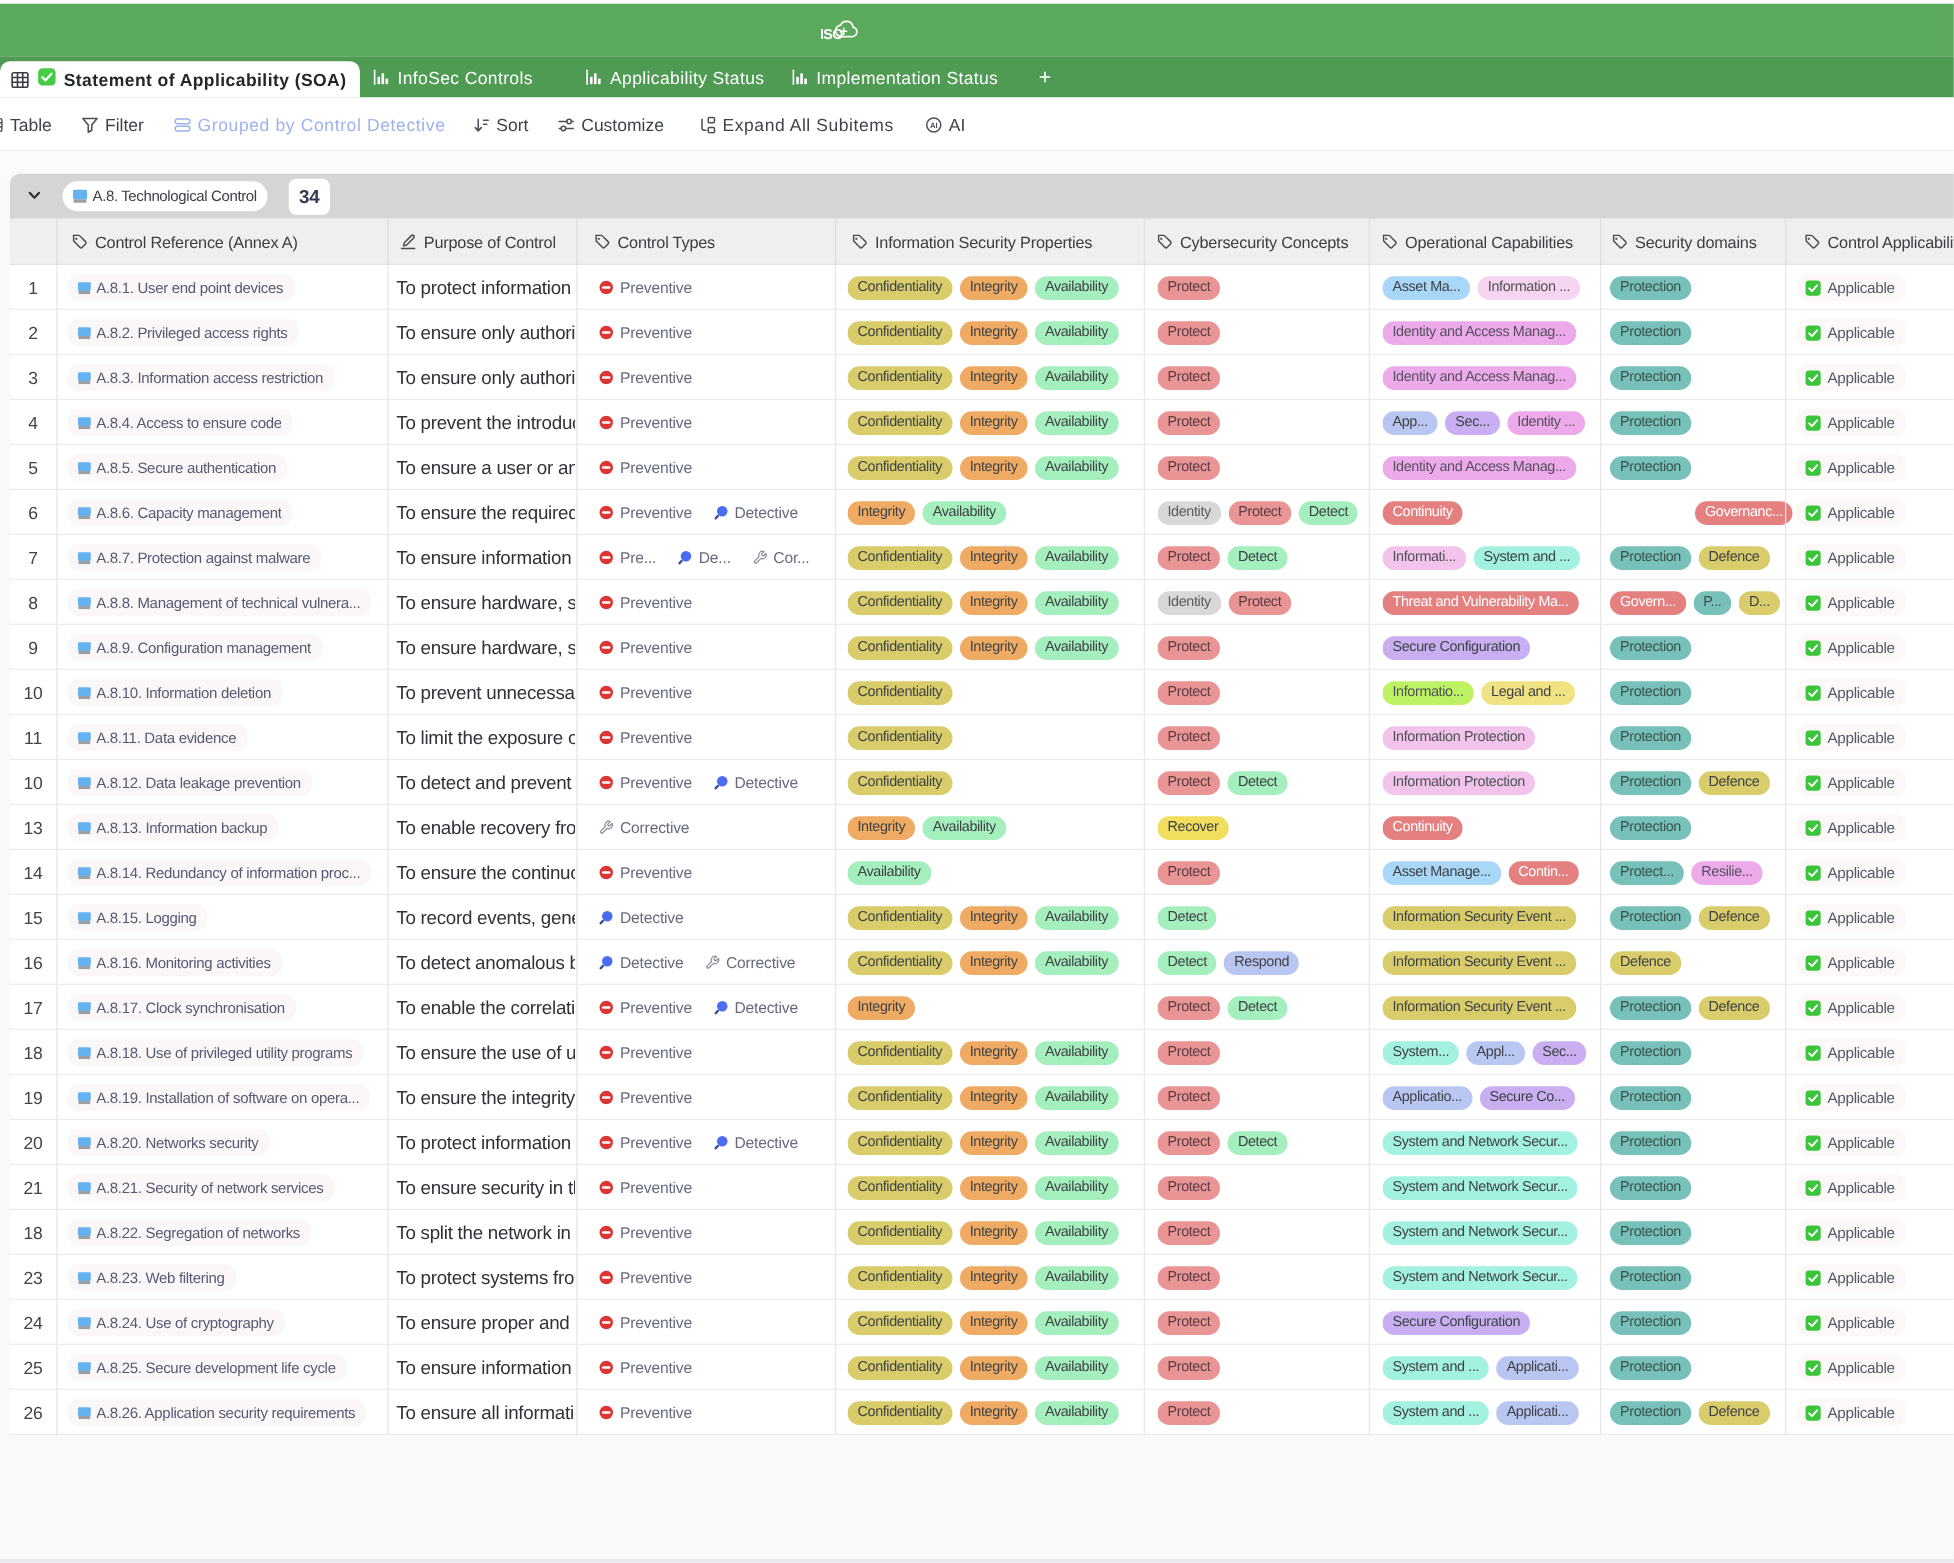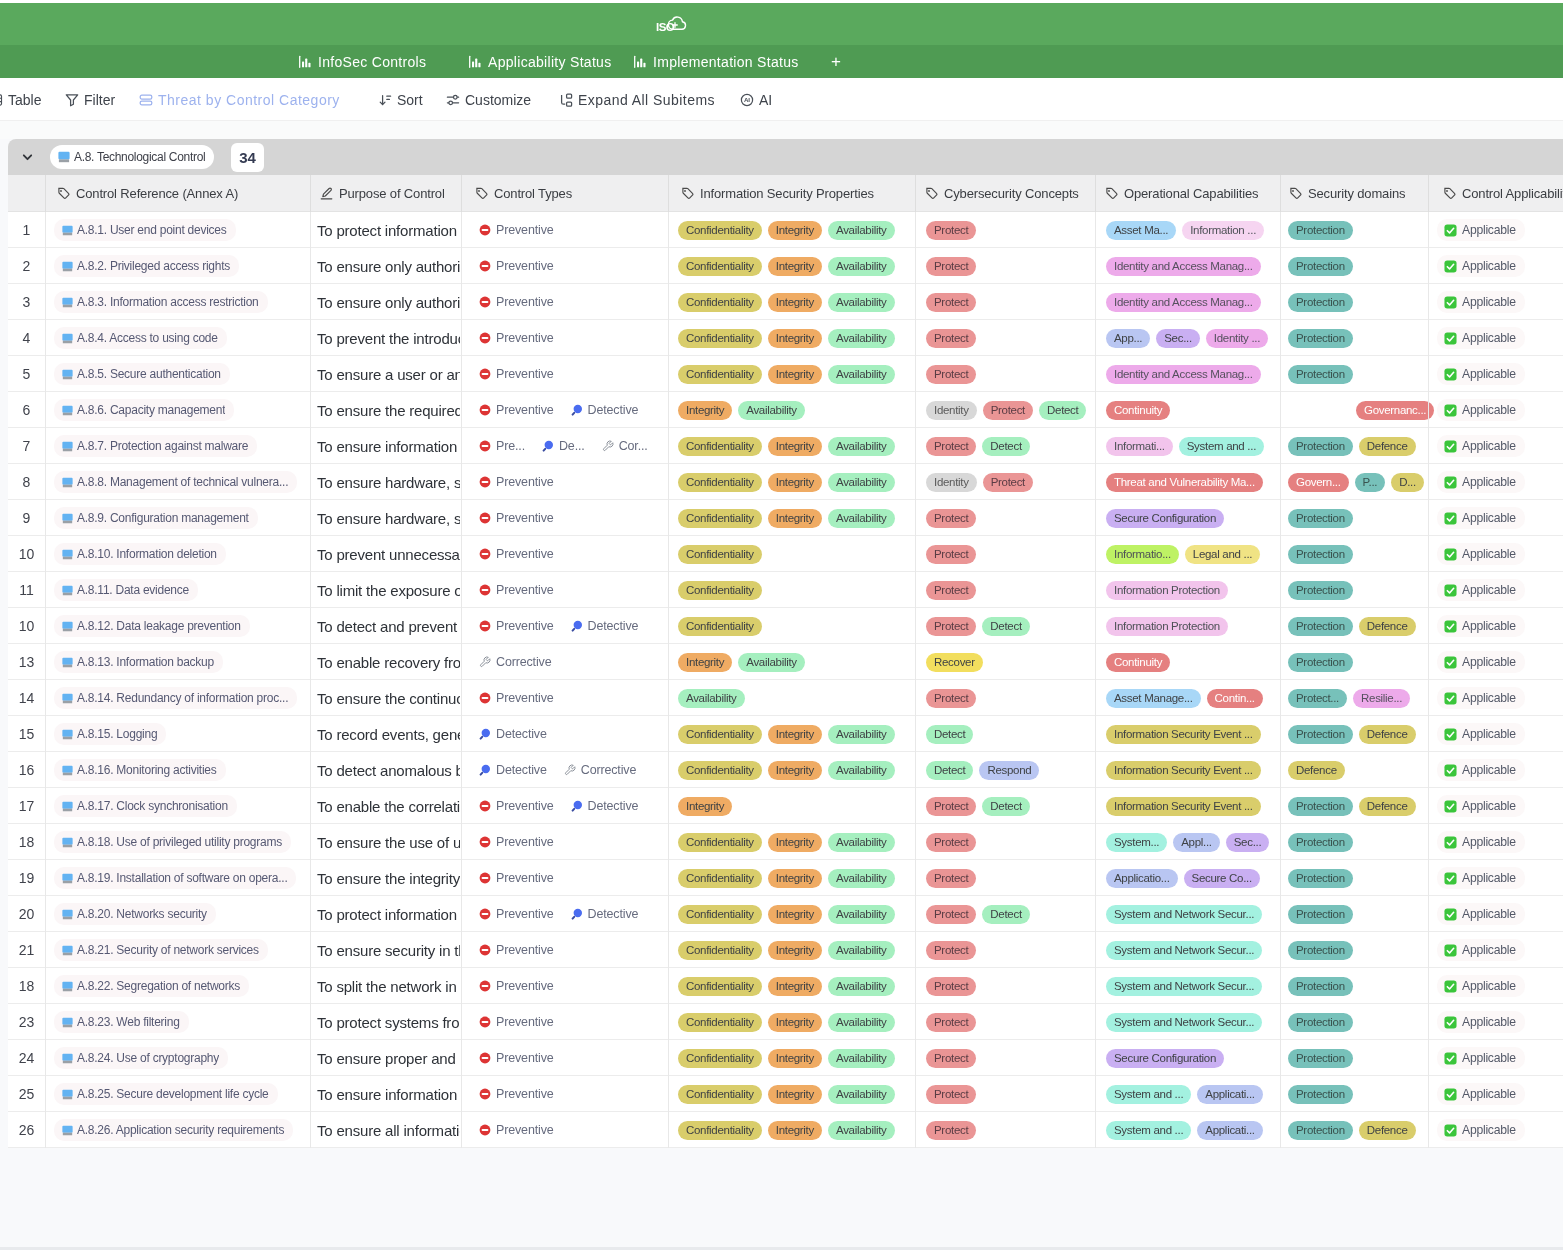--- a/index.html
+++ b/index.html
@@ -47,20 +47,31 @@
 <div id="topbar">
     <div style="position:absolute;left:656px;top:12px;display:flex;align-items:center">
       <span style="color:#fff;font-size:11.5px;font-weight:bold;letter-spacing:-0.5px;margin-top:3px;position:relative;z-index:2">ISO</span>
       <span style="margin-left:-6px"><svg width="20" height="17" viewBox="0 0 20 17" style="flex:none">
           <path d="M5.4 14.2 H13.2 A3.8 3.8 0 0 0 14.4 6.7 A5.2 5.2 0 0 0 4.5 5.1 A4.2 4.2 0 0 0 5.4 14.2 Z" fill="none" stroke="#fff" stroke-width="1.4" stroke-linejoin="round"></path>
           <path d="M4.7 10 H9.3 M7 7.7 V12.3" stroke="#fff" stroke-width="1.3" stroke-linecap="round"></path>
         </svg></span>
     </div>
   </div>
 <div id="tabbar">
+<div class="tab-act">
+      <svg width="16" height="16" viewBox="0 0 16 16" style="flex:none">
+        <rect x="1.7" y="2.2" width="12.6" height="11.6" rx="1.4" fill="none" stroke="#3a3f45" stroke-width="1.3"></rect>
+        <path d="M1.7 6 H14.3 M1.7 9.8 H14.3 M6 2.2 V13.8 M10.2 2.2 V13.8" stroke="#3a3f45" stroke-width="1.3" fill="none"></path>
+      </svg>
+      <span style="margin-left:6px"><svg width="15" height="15" viewBox="0 0 14 14" style="flex:none">
+          <rect x="0.5" y="0.5" width="13" height="13" rx="3.2" fill="#44cd44"></rect>
+          <path d="M3.6 7.2 L6 9.6 L10.4 4.6" fill="none" stroke="#fff" stroke-width="1.7" stroke-linecap="round" stroke-linejoin="round"></path>
+        </svg></span>
+      <span style="margin-left:6px;font-size:14px;font-weight:600;color:#23262b;letter-spacing:0.35px">Statement of Applicability (SOA)</span>
+    </div>
 <div class="tab" style="left:298px">
       <svg width="14" height="14" viewBox="0 0 14 14" style="flex:none">
         <path d="M1.7 1.3 V12.3" fill="none" stroke="#fff" stroke-width="1.3" stroke-linecap="round"></path>
         <rect x="4" y="6.4" width="2.1" height="5.9" rx="0.6" fill="#fff"></rect>
         <rect x="7.2" y="3.6" width="2.1" height="8.7" rx="0.6" fill="#fff"></rect>
         <rect x="10.4" y="7.8" width="2.1" height="4.5" rx="0.6" fill="#fff"></rect>
       </svg>
       <span>InfoSec Controls</span>
     </div>
 <div class="tab" style="left:468px">
@@ -95,21 +106,21 @@
       <svg width="14" height="14" viewBox="0 0 14 14" style="flex:none">
         <path d="M1.3 1.8 H12.7 L8.4 7 V11.2 L5.6 12.8 V7 Z" fill="none" stroke="#4a5058" stroke-width="1.25" stroke-linejoin="round"></path>
       </svg>
       <span>Filter</span>
     </div>
 <div class="tool" style="left:139px;color:#9db2ee;letter-spacing:0.5px">
       <svg width="14" height="14" viewBox="0 0 14 14" style="flex:none">
         <rect x="1.2" y="2.2" width="11.6" height="3.8" rx="1.6" fill="none" stroke="#9db2ee" stroke-width="1.25"></rect>
         <rect x="1.2" y="8" width="11.6" height="3.8" rx="1.6" fill="none" stroke="#9db2ee" stroke-width="1.25"></rect>
       </svg>
-      <span>Threat by Control Category</span>
+      <span>Grouped by Control Detective</span>
     </div>
 <div class="tool" style="left:378px">
       <svg width="14" height="14" viewBox="0 0 14 14" style="flex:none">
         <path d="M4.6 2.5 V11.7 M4.6 11.7 L2.2 9.1 M4.6 11.7 L7 9.1" fill="none" stroke="#4a5058" stroke-width="1.25" stroke-linecap="round" stroke-linejoin="round"></path>
         <path d="M8.8 3.2 H12.6 M8.8 6.4 H11.4" stroke="#4a5058" stroke-width="1.25" stroke-linecap="round"></path>
       </svg>
       <span>Sort</span>
     </div>
 <div class="tool" style="left:446px">
       <svg width="14" height="14" viewBox="0 0 14 14" style="flex:none">
@@ -365,21 +376,21 @@
 <div class="vline" style="left:1272px;height:36px"></div>
 <div class="vline" style="left:1420px;height:36px"></div>
 </div>
 <div class="row" style="top:108px">
 <div class="num">4</div>
 <div class="refchip">
         <svg width="11" height="11" viewBox="0 0 12 12" style="flex:none">
           <rect x="0.4" y="0.8" width="11.2" height="7.6" rx="1.1" fill="#63b3f2"></rect>
           <rect x="0.9" y="8.4" width="10.2" height="2.8" fill="#9aa0a6"></rect>
         </svg>
-        <span>A.8.4. Access to using code</span>
+        <span>A.8.4. Access to ensure code</span>
       </div>
 <div class="purp">To prevent the introduction of unauthorised functionality and to avoid errors.</div>
 <div class="types">
         <div class="type">
           <svg width="12" height="12" viewBox="0 0 12 12" style="flex:none">
             <circle cx="6" cy="6" r="5.4" fill="#dd3434"></circle>
             <rect x="2.6" y="5.05" width="6.8" height="1.9" rx="0.95" fill="#fff"></rect>
           </svg>
           <span>Preventive</span>
         </div>

